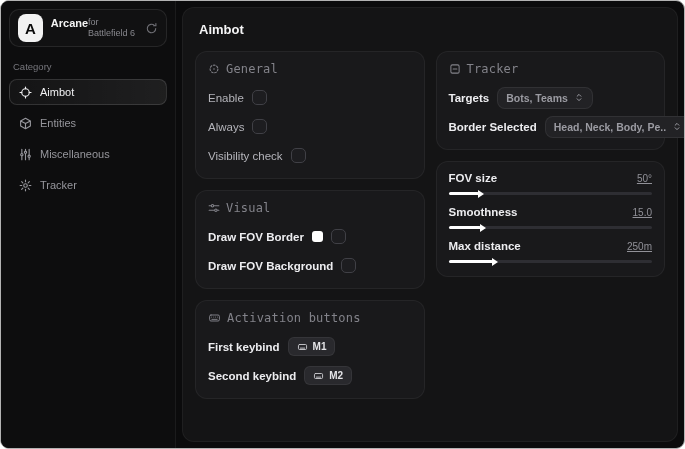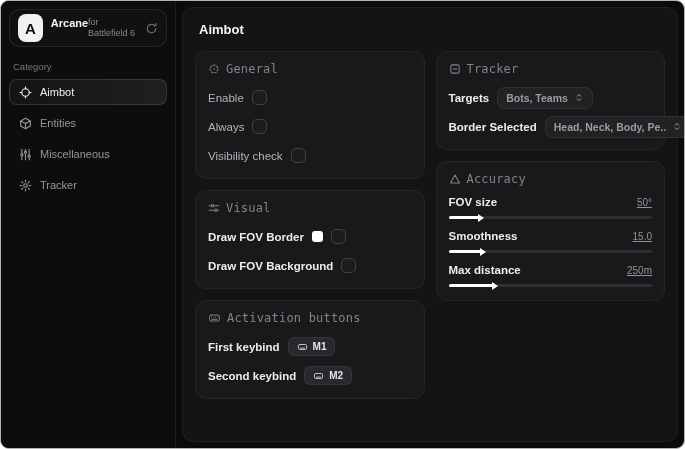--- a/index.html
+++ b/index.html
@@ -351,28 +351,20 @@
                 <span class="dd-icon">
                   <svg width="10" height="11" viewBox="0 0 16 16" fill="none" stroke="currentColor" stroke-width="1.6" stroke-linecap="round" stroke-linejoin="round">
                     <path d="M5 6 8 3l3 3M5 10l3 3 3-3"></path>
                   </svg>
                 </span>
               </span>
             </div>
           </div>
 
           <div class="panel">
-            <div class="panel-header">
-              <span class="p-icon">
-                <svg width="12" height="12" viewBox="0 0 16 16" fill="none" stroke="currentColor" stroke-width="1.4" stroke-linejoin="round">
-                  <path d="M8 2.6 14 13.2H2Z"></path>
-                </svg>
-              </span>
-              <span>Accuracy</span>
-            </div>
 
             <div class="slider-group">
               <div class="slider-head">
                 <span class="row-label-bold">FOV size</span>
                 <span class="slider-value">50°</span>
               </div>
               <div class="slider-track">
                 <div class="slider-fill" style="width: 15%;"></div>
               </div>
             </div>

